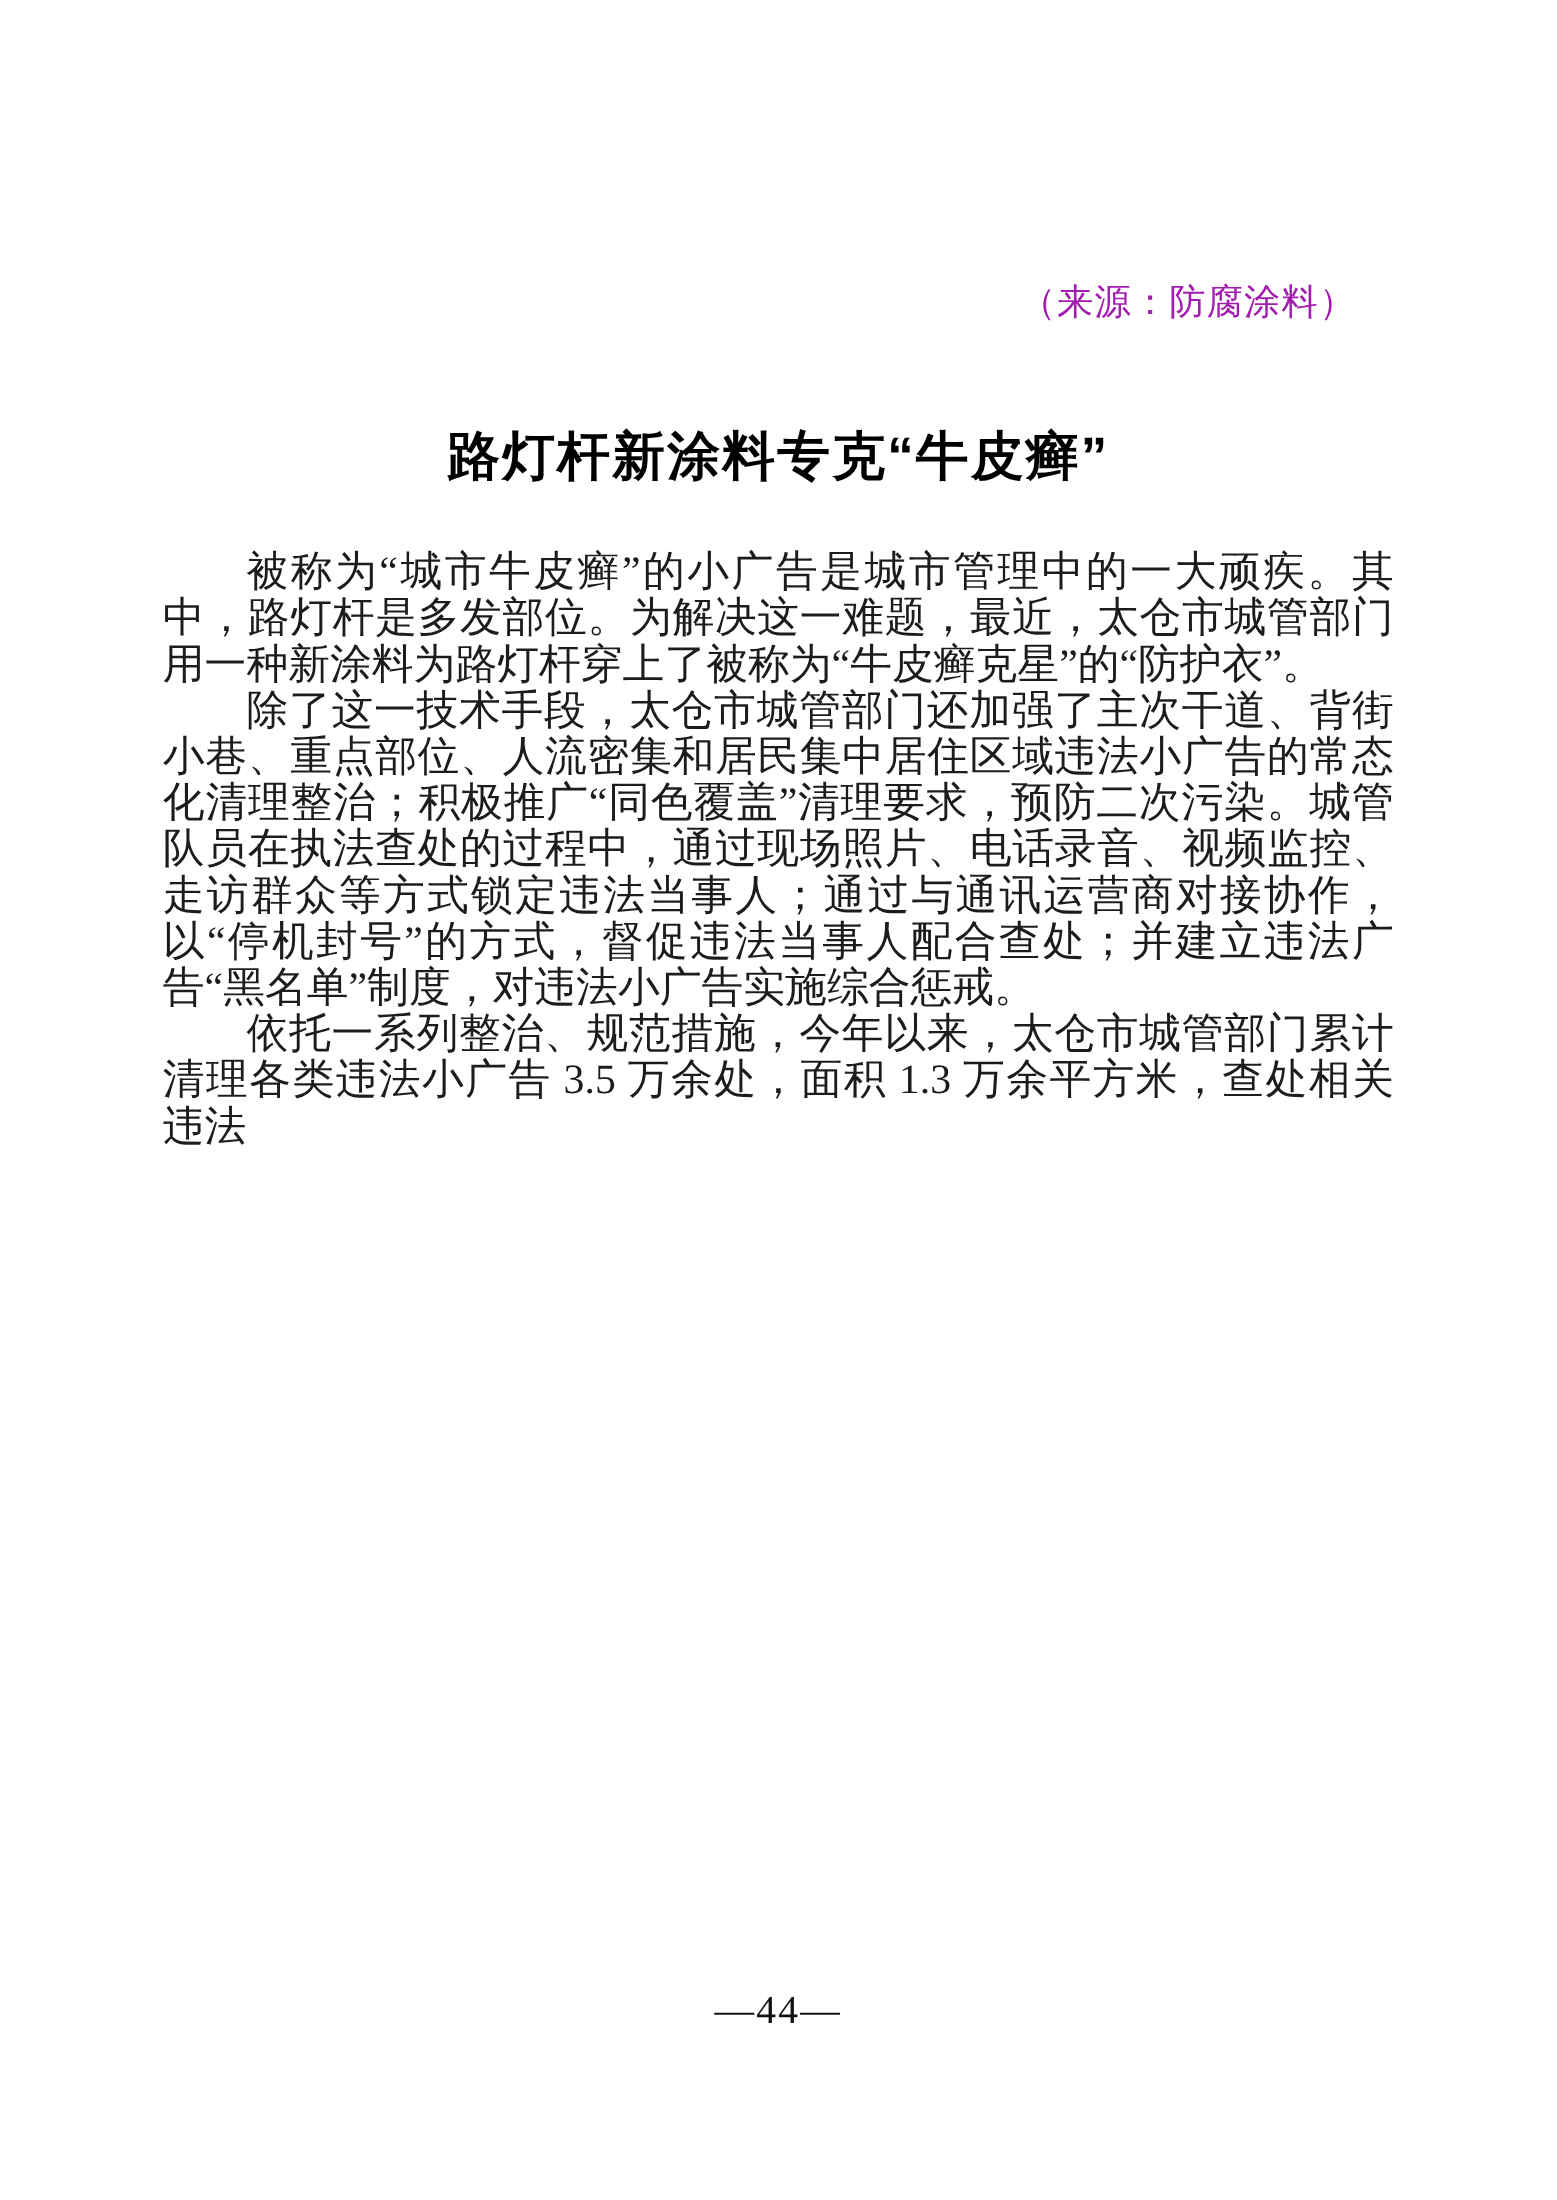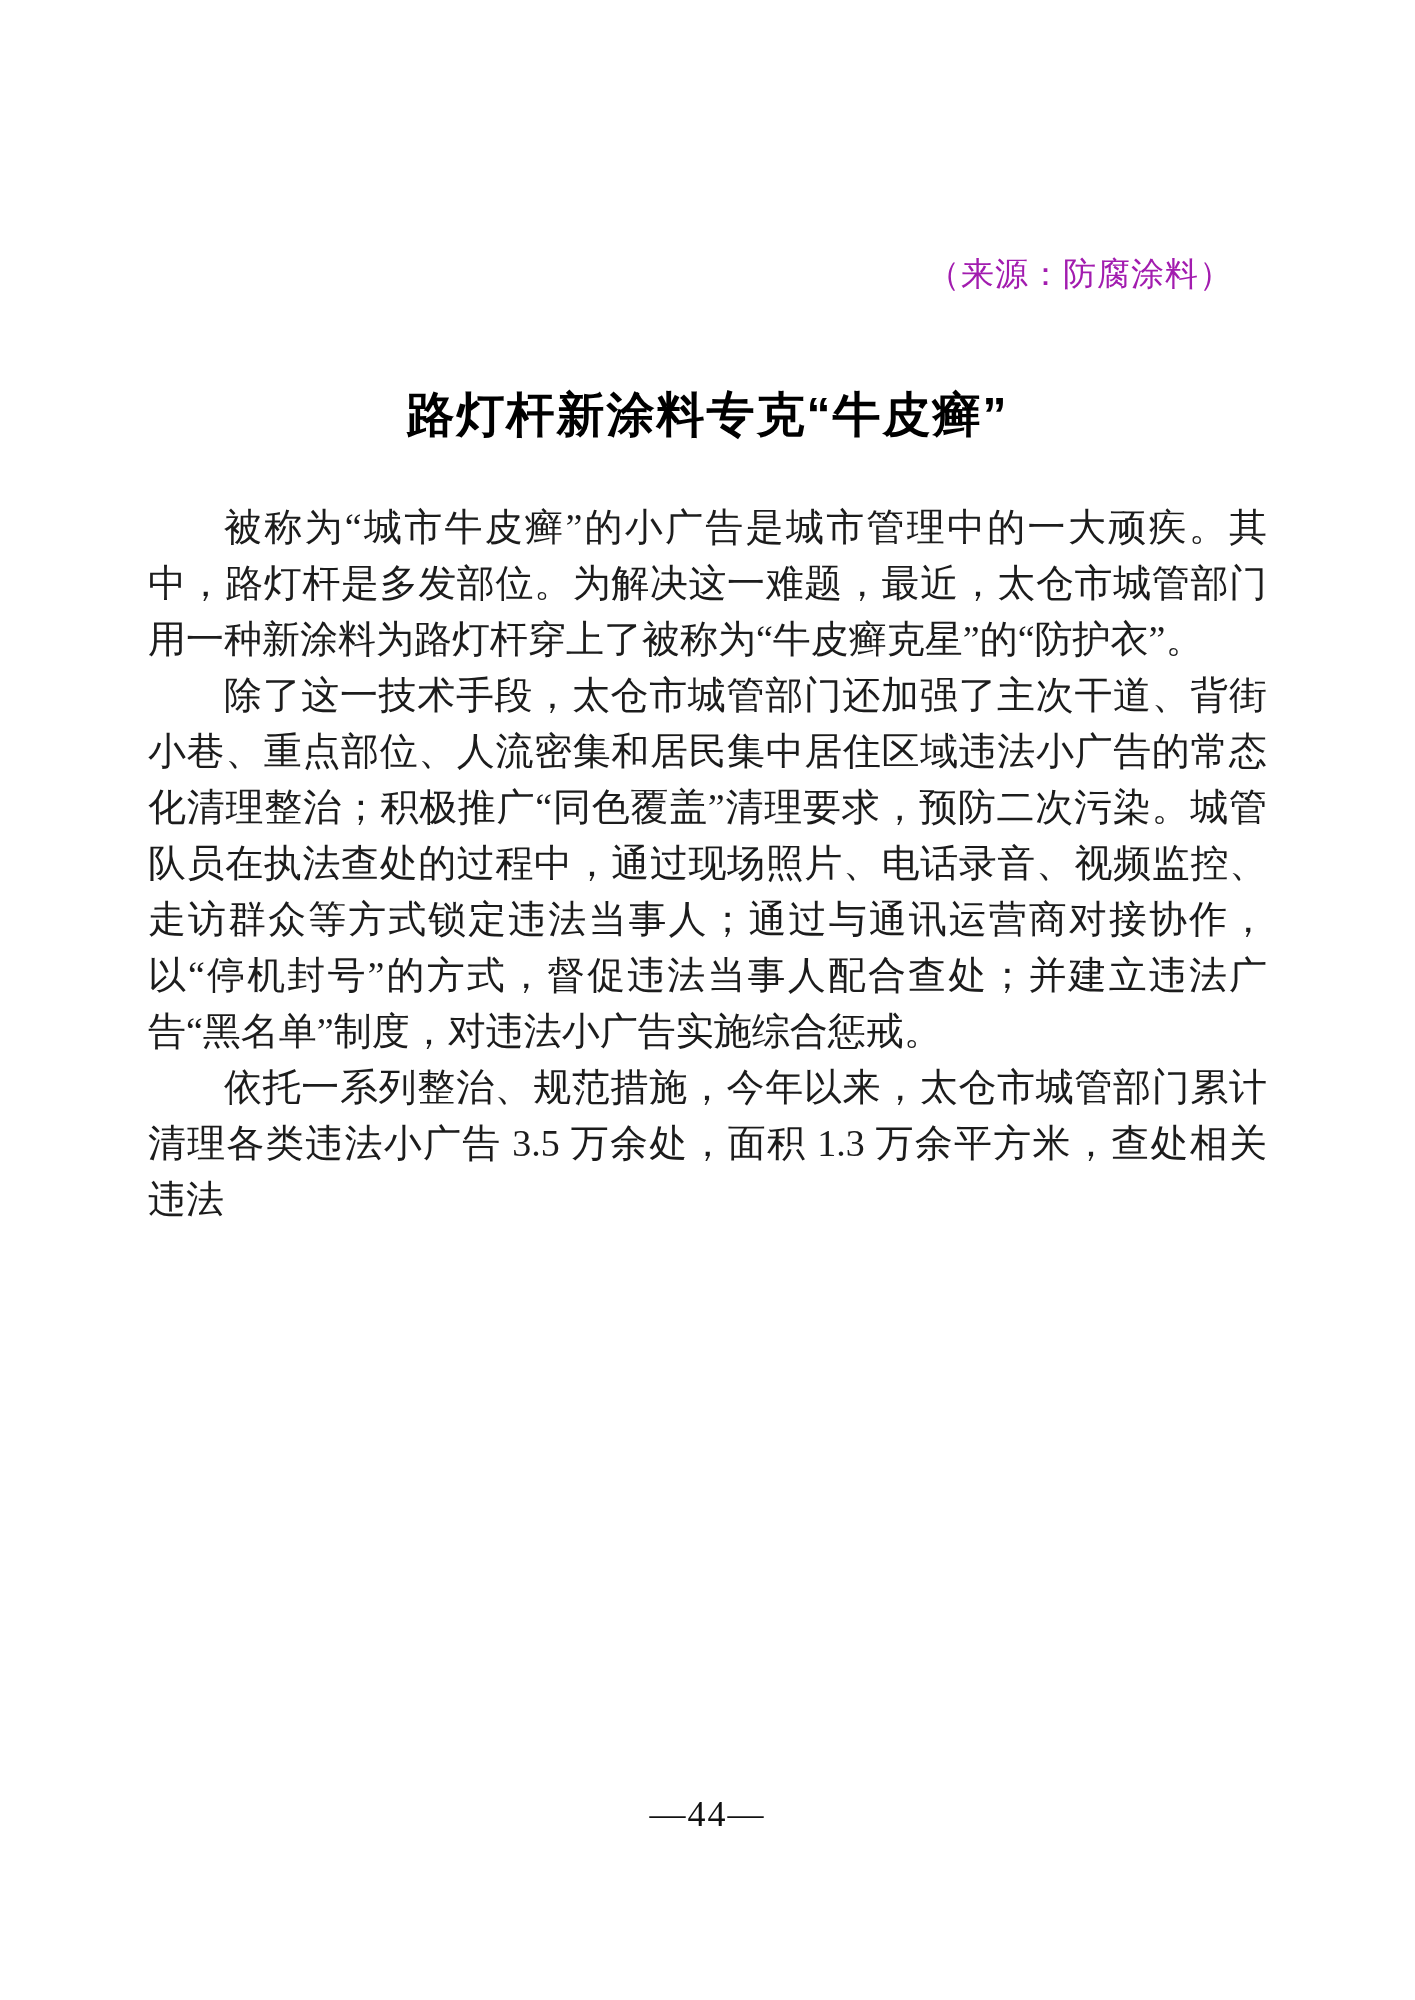--- a/index.html
+++ b/index.html
@@ -31,32 +31,32 @@
     font-size: 48px;
     font-weight: bold;
     color: #000;
     letter-spacing: 2px;
     font-family: "Liberation Sans", "DejaVu Sans", sans-serif;
   }
   .body-text {
     margin-top: 52px;
     padding: 0 148px;
     font-size: 38px;
-    line-height: 56px;
+    line-height: 42px;
     text-align: justify;
     color: #1c1c1c;
   }
   .body-text p {
     margin: 0;
     text-indent: 2em;
     word-break: break-all;
   }
   .page-footer {
     position: absolute;
-    bottom: 165px;
+    bottom: 152px;
     left: 0;
     width: 100%;
     text-align: center;
     font-size: 36px;
     letter-spacing: 2px;
     color: #111;
   }
 </style>
 </head>
 <body>

